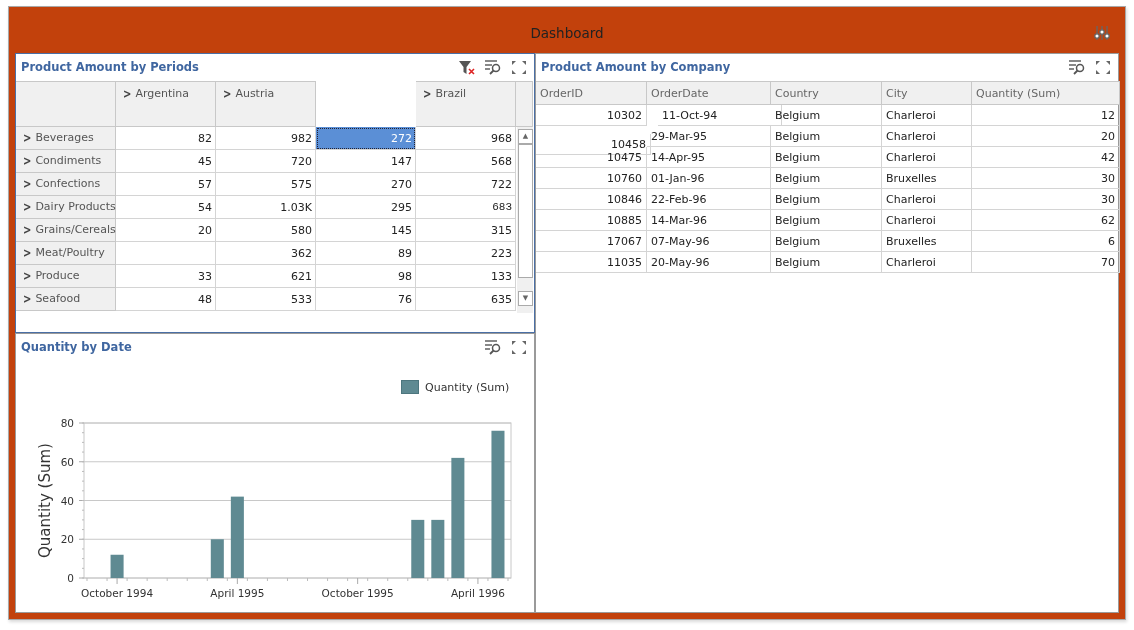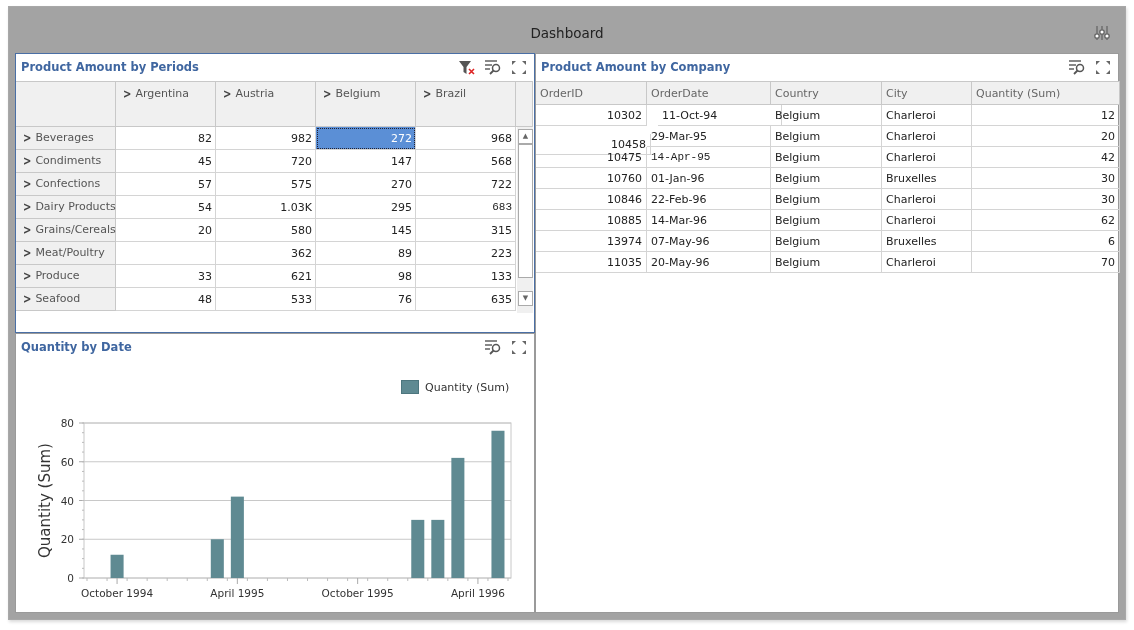--- a/index.html
+++ b/index.html
@@ -1,21 +1,21 @@
 <!DOCTYPE html>
 <html><head>
 <meta charset="utf-8">
 <style>
   * { box-sizing: border-box; margin: 0; padding: 0; }
   html, body { width: 1134px; height: 630px; background: #ffffff; overflow: hidden; }
   body { font-family: "DejaVu Sans", sans-serif; font-size: 11px; color: #333; position: relative; }
 
   .window {
     position: absolute; left: 8px; top: 6px; width: 1118px; height: 614px;
-    background: #a3a3a3; border: 1px solid #a8a8a8;
+    background: #c2410c; border: 1px solid #a8a8a8;
     box-shadow: 1px 2px 3px rgba(0,0,0,0.15);
   }
   .dash-title {
     position: absolute; left: 0; right: 0; top: 18px; text-align: center;
     font-size: 13.5px; color: #222;
   }
   .dash-params {
     position: absolute; right: 14px; top: 17px; width: 18px; height: 18px;
     cursor: pointer;
   }
@@ -98,21 +98,20 @@
             <path d="M16 2 H12 L16 6Z"></path>
             <path d="M2 15 H6 L2 11Z"></path>
             <path d="M16 15 H12 L16 11Z"></path>
           </g>
       </svg>
     </div>
     <div class="pivot" id="pivot">
       <div class="pv-corner"></div>
     <div class="pv-colhdr" style="left: 100px;"><span class="chev">&gt;</span><span>Argentina</span></div>
         <div class="pv-colhdr" style="left: 200px;"><span class="chev">&gt;</span><span>Austria</span></div>
-        <div class="pv-colhdr" style="left: 300px;"><span class="chev">&gt;</span><span>Belgium</span></div>
         <div class="pv-colhdr" style="left: 400px;"><span class="chev">&gt;</span><span>Brazil</span></div>
         <div class="pv-colhdr" style="left: 500px; width: 17px;"></div>
         <div class="pv-rowhdr" style="top: 46px;"><span class="chev">&gt;</span><span>Beverages</span></div>
         <div class="pv-cell" style="left: 100px; top: 46px;">82</div>
         <div class="pv-cell" style="left: 200px; top: 46px;">982</div>
         <div class="pv-cell sel" style="left: 300px; top: 46px;">272</div>
         <div class="pv-cell" style="left: 400px; top: 46px;">968</div>
         <div class="pv-rowhdr" style="top: 69px;"><span class="chev">&gt;</span><span>Condiments</span></div>
         <div class="pv-cell" style="left: 100px; top: 69px;">45</div>
         <div class="pv-cell" style="left: 200px; top: 69px;">720</div>
@@ -194,40 +193,40 @@
         <div class="grid-cell" style="left: 111px; width: 124px; top: 24px; margin-left: 11px;">11-Oct-94</div>
         <div class="grid-cell" style="left: 235px; width: 111px; top: 24px;">Belgium</div>
         <div class="grid-cell" style="left: 346px; width: 90px; top: 24px;">Charleroi</div>
         <div class="grid-cell num" style="left: 436px; width: 148px; top: 24px;">12</div>
         <div class="grid-cell num" style="left: 0px; width: 115px; top: 53px;">10458</div>
         <div class="grid-cell" style="left: 111px; width: 124px; top: 45px;">29-Mar-95</div>
         <div class="grid-cell" style="left: 235px; width: 111px; top: 45px;">Belgium</div>
         <div class="grid-cell" style="left: 346px; width: 90px; top: 45px;">Charleroi</div>
         <div class="grid-cell num" style="left: 436px; width: 148px; top: 45px;">20</div>
         <div class="grid-cell num" style="left: 0px; width: 111px; top: 66px;">10475</div>
-        <div class="grid-cell" style="left: 111px; width: 124px; top: 66px; font-family: Liberation Mono, monospace;">14-Apr-95</div>
+        <div class="grid-cell" style="left: 111px; width: 124px; top: 66px;">14-Apr-95</div>
         <div class="grid-cell" style="left: 235px; width: 111px; top: 66px;">Belgium</div>
         <div class="grid-cell" style="left: 346px; width: 90px; top: 66px;">Charleroi</div>
         <div class="grid-cell num" style="left: 436px; width: 148px; top: 66px;">42</div>
         <div class="grid-cell num" style="left: 0px; width: 111px; top: 87px;">10760</div>
         <div class="grid-cell" style="left: 111px; width: 124px; top: 87px;">01-Jan-96</div>
         <div class="grid-cell" style="left: 235px; width: 111px; top: 87px;">Belgium</div>
         <div class="grid-cell" style="left: 346px; width: 90px; top: 87px;">Bruxelles</div>
         <div class="grid-cell num" style="left: 436px; width: 148px; top: 87px;">30</div>
         <div class="grid-cell num" style="left: 0px; width: 111px; top: 108px;">10846</div>
         <div class="grid-cell" style="left: 111px; width: 124px; top: 108px;">22-Feb-96</div>
         <div class="grid-cell" style="left: 235px; width: 111px; top: 108px;">Belgium</div>
         <div class="grid-cell" style="left: 346px; width: 90px; top: 108px;">Charleroi</div>
         <div class="grid-cell num" style="left: 436px; width: 148px; top: 108px;">30</div>
         <div class="grid-cell num" style="left: 0px; width: 111px; top: 129px;">10885</div>
         <div class="grid-cell" style="left: 111px; width: 124px; top: 129px;">14-Mar-96</div>
         <div class="grid-cell" style="left: 235px; width: 111px; top: 129px;">Belgium</div>
         <div class="grid-cell" style="left: 346px; width: 90px; top: 129px;">Charleroi</div>
         <div class="grid-cell num" style="left: 436px; width: 148px; top: 129px;">62</div>
-        <div class="grid-cell num" style="left: 0px; width: 111px; top: 150px;">13974</div>
+        <div class="grid-cell num" style="left: 0px; width: 111px; top: 150px;">17067</div>
         <div class="grid-cell" style="left: 111px; width: 124px; top: 150px;">07-May-96</div>
         <div class="grid-cell" style="left: 235px; width: 111px; top: 150px;">Belgium</div>
         <div class="grid-cell" style="left: 346px; width: 90px; top: 150px;">Bruxelles</div>
         <div class="grid-cell num" style="left: 436px; width: 148px; top: 150px;">6</div>
         <div class="grid-cell num" style="left: 0px; width: 111px; top: 171px;">11035</div>
         <div class="grid-cell" style="left: 111px; width: 124px; top: 171px;">20-May-96</div>
         <div class="grid-cell" style="left: 235px; width: 111px; top: 171px;">Belgium</div>
         <div class="grid-cell" style="left: 346px; width: 90px; top: 171px;">Charleroi</div>
         <div class="grid-cell num" style="left: 436px; width: 148px; top: 171px;">70</div>
       </div>

